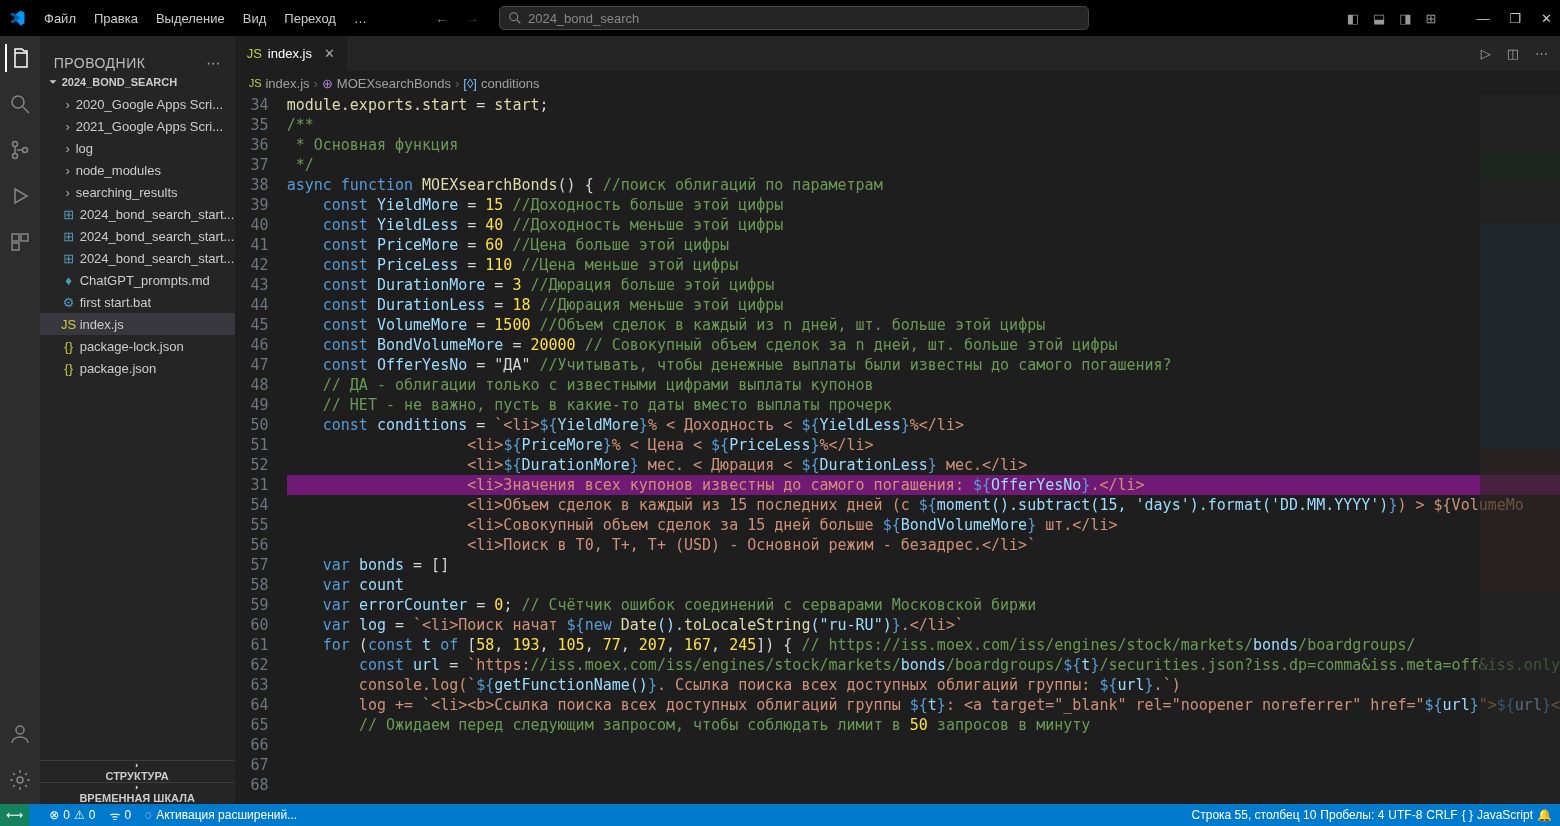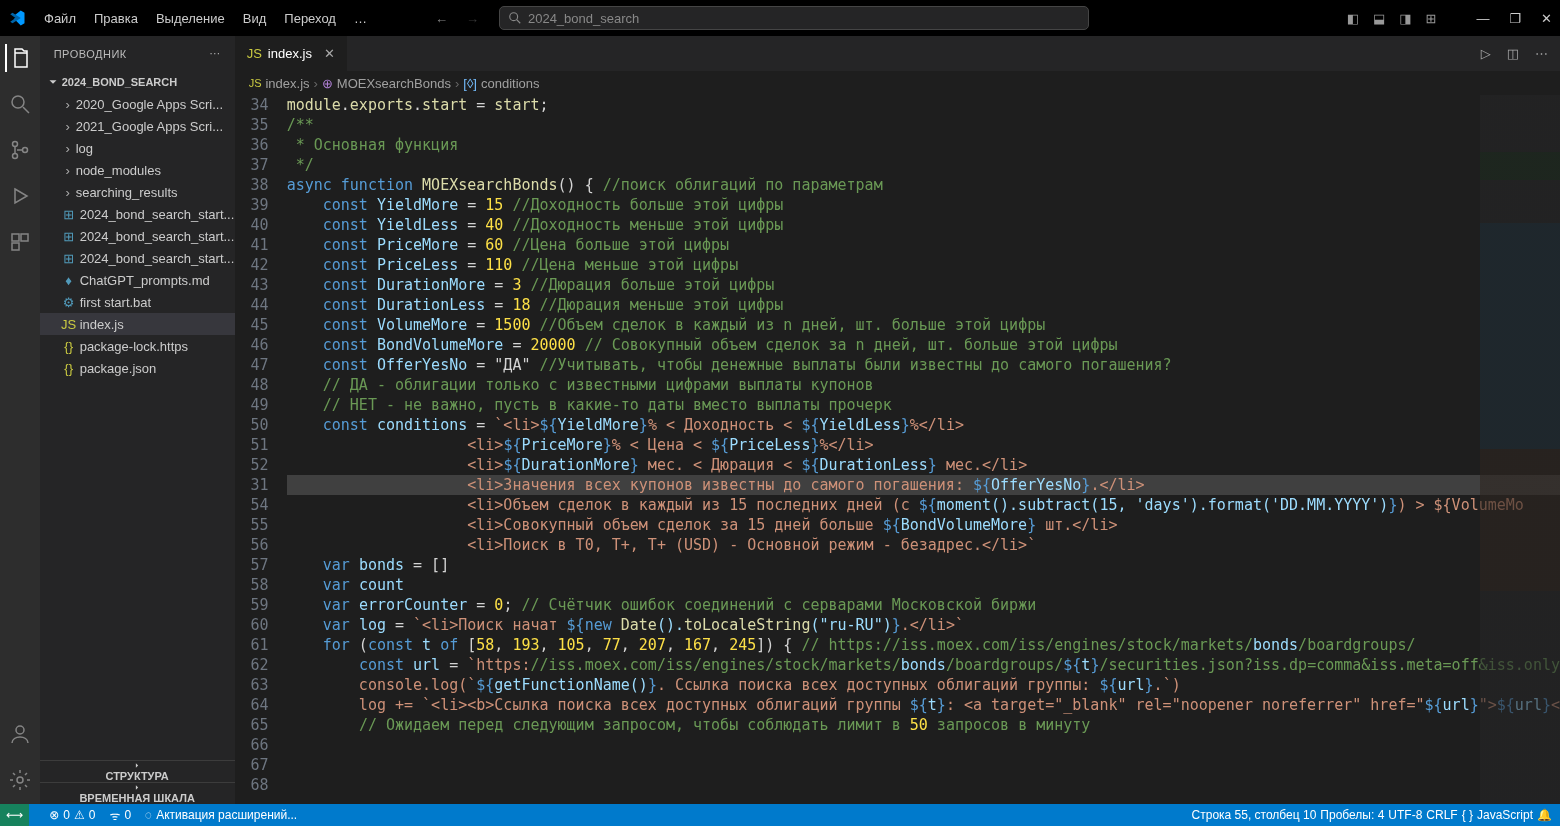--- a/index.html
+++ b/index.html
@@ -12,21 +12,21 @@
 .titlebar .search { flex:0 0 590px; margin-left:20px; height:24px; background:#252526; border:1px solid #454545; border-radius:5px; display:flex; align-items:center; padding:0 8px; color:#888; }
 .titlebar .search svg { margin-right:6px; }
 .titlebar .win-controls { margin-left:auto; display:flex; gap:20px; color:#cccccc; align-items:center; }
 .titlebar .layout-icons { display:flex; gap:14px; margin-right:20px; color:#999; }
 .main { display:flex; height:calc(100% - 36px - 22px); }
 .activity-bar { width:48px; background:#2d2d2d; display:flex; flex-direction:column; align-items:center; padding-top:8px; gap:18px; }
 .activity-bar .ab-item { width:28px; height:28px; display:flex; align-items:center; justify-content:center; color:#858585; cursor:pointer; }
 .activity-bar .ab-item.active { color:#ffffff; border-left:2px solid #fff; margin-left:-2px; padding-left:2px; }
 .activity-bar .bottom { margin-top:auto; margin-bottom:10px; display:flex; flex-direction:column; gap:18px; }
 .sidebar { width:236px; background:#252526; display:flex; flex-direction:column; }
-.sidebar-header { height:35px; display:flex; align-items:center; padding:0 14px; font-size:11px; color:#bbbbbb; letter-spacing:0.5px; }
+.sidebar-header { height:35px; display:flex; align-items:flex-end; padding:0 14px; font-size:14px; color:#bbbbbb; letter-spacing:0.5px; }
 .sidebar-header .more { margin-left:auto; color:#aaa; }
 .folder-title { height:22px; display:flex; align-items:center; padding:0 6px; font-size:11px; font-weight:700; color:#ccc; }
 .folder-title svg { margin-right:2px; }
 .tree { flex:1; overflow:auto; }
 .tree-item { height:22px; display:flex; align-items:center; padding-left:20px; color:#ccc; cursor:pointer; white-space:nowrap; overflow:hidden; }
 .tree-item.selected { background:#37373d; }
 .tree-item .chev { width:16px; display:inline-flex; justify-content:center; color:#aaa; }
 .tree-item .icon { width:18px; display:inline-flex; justify-content:center; margin-right:2px; }
 .section-hdr { height:22px; display:flex; align-items:center; padding:0 6px; font-size:11px; font-weight:700; color:#ccc; border-top:1px solid #3c3c3c;flex-direction:column; }
 .editor-area { flex:1; display:flex; flex-direction:column; background:#1e1e1e; position:relative; }
@@ -39,21 +39,21 @@
 .code { flex:1; display:flex; font-family:Consolas,monospace; font-size:15px; line-height:20px; overflow:hidden; position:relative; }
 .gutter { width:52px; text-align:right; color:#6e7681; padding-right:18px; user-select:none; }
 .code-lines { flex:1; white-space:pre; color:#d4d4d4; overflow:hidden; }
 .minimap { position:absolute; right:0; top:59px; bottom:0; width:80px; background:linear-gradient(#252526 0 8%, #1d2b1f 8% 12%, #252526 12% 18%, #1f2d36 18% 50%, #2d2520 50% 70%, #252526 70% 100%); opacity:0.6; }
 .statusbar { height:22px; background:#007acc; display:flex; align-items:center; color:#fff; font-size:12px; padding:0 8px; gap:14px; }
 .statusbar .remote { background:#16825d; height:22px; margin:-0px 6px 0 -8px; padding:0 6px; display:flex; align-items:center; }
 .statusbar .right { margin-left:auto; display:flex; gap:4px; align-items:center; }
 .statusbar .item { display:flex; align-items:center; gap:4px; }
 
 .kw{color:#569cd6;} .fn{color:#dcdcaa;} .str{color:#ce9178;} .cmt{color:#6a9955;} .num{color:#fde047;} .var{color:#9cdcfe;}
-.code-lines .hl{background:#404040;display:inline-block;width:100%;}
+.code-lines .hl{background:#701a75;display:inline-block;width:100%;}
 .ic-js{color:#cbcb41;}
 .ic-json{color:#cbcb41;}
 .ic-md{color:#519aba;}
 .ic-bat{color:#519aba;}
 .ic-win{color:#519aba;}
 </style>
 </head>
 <body>
 
 <div class="titlebar">
@@ -207,21 +207,21 @@
         <div class="tree-item selected">
           <span class="icon">
             <span class="ic-js">JS</span>
           </span>
           <span>index.js</span>
         </div>
         <div class="tree-item">
           <span class="icon">
             <span class="ic-json">{}</span>
           </span>
-          <span>package-lock.https</span>
+          <span>package-lock.json</span>
         </div>
         <div class="tree-item">
           <span class="icon">
             <span class="ic-json">{}</span>
           </span>
           <span>package.json</span>
         </div>
       </div>
     <div class="section-hdr">
       <svg width="14" height="14" viewBox="0 0 16 16">

